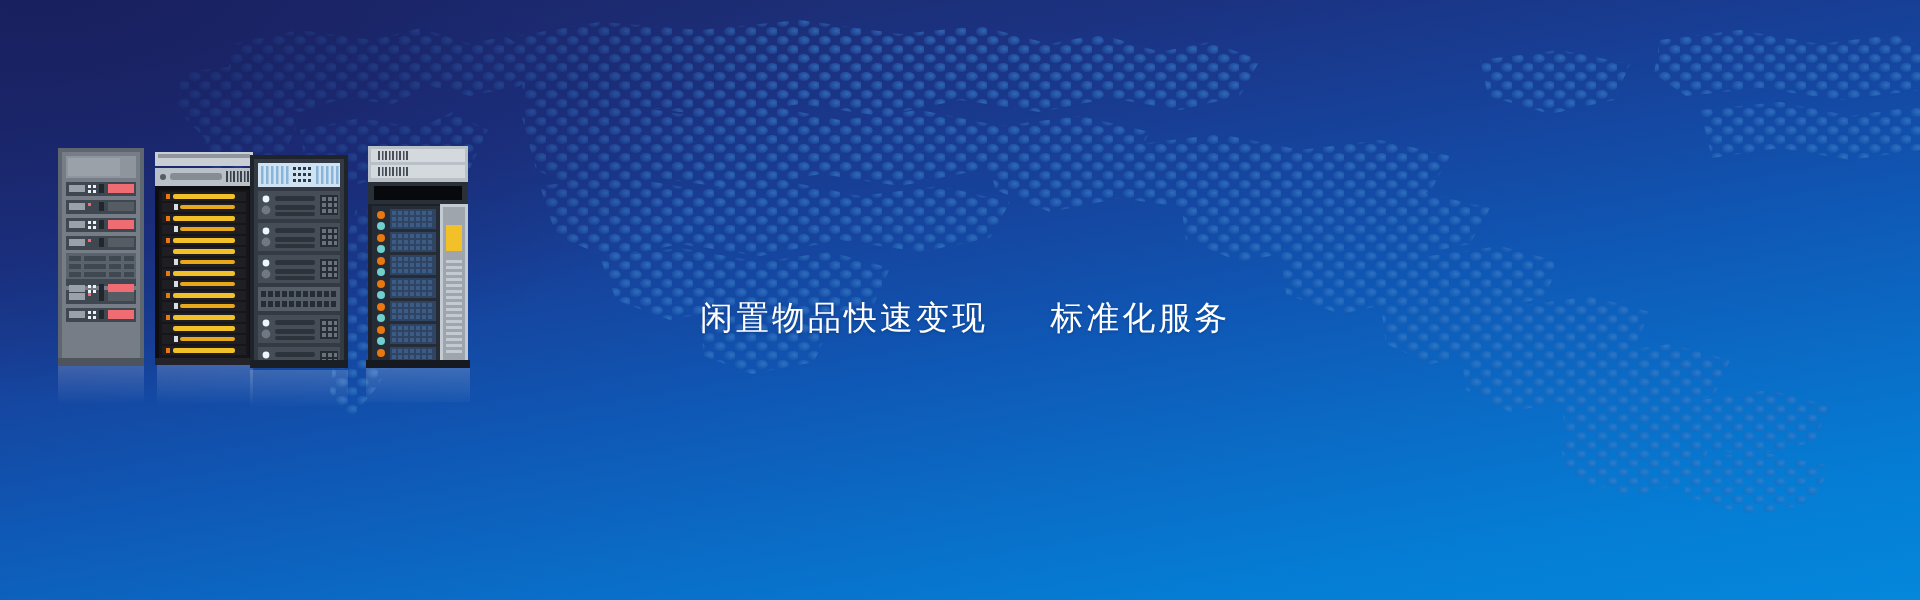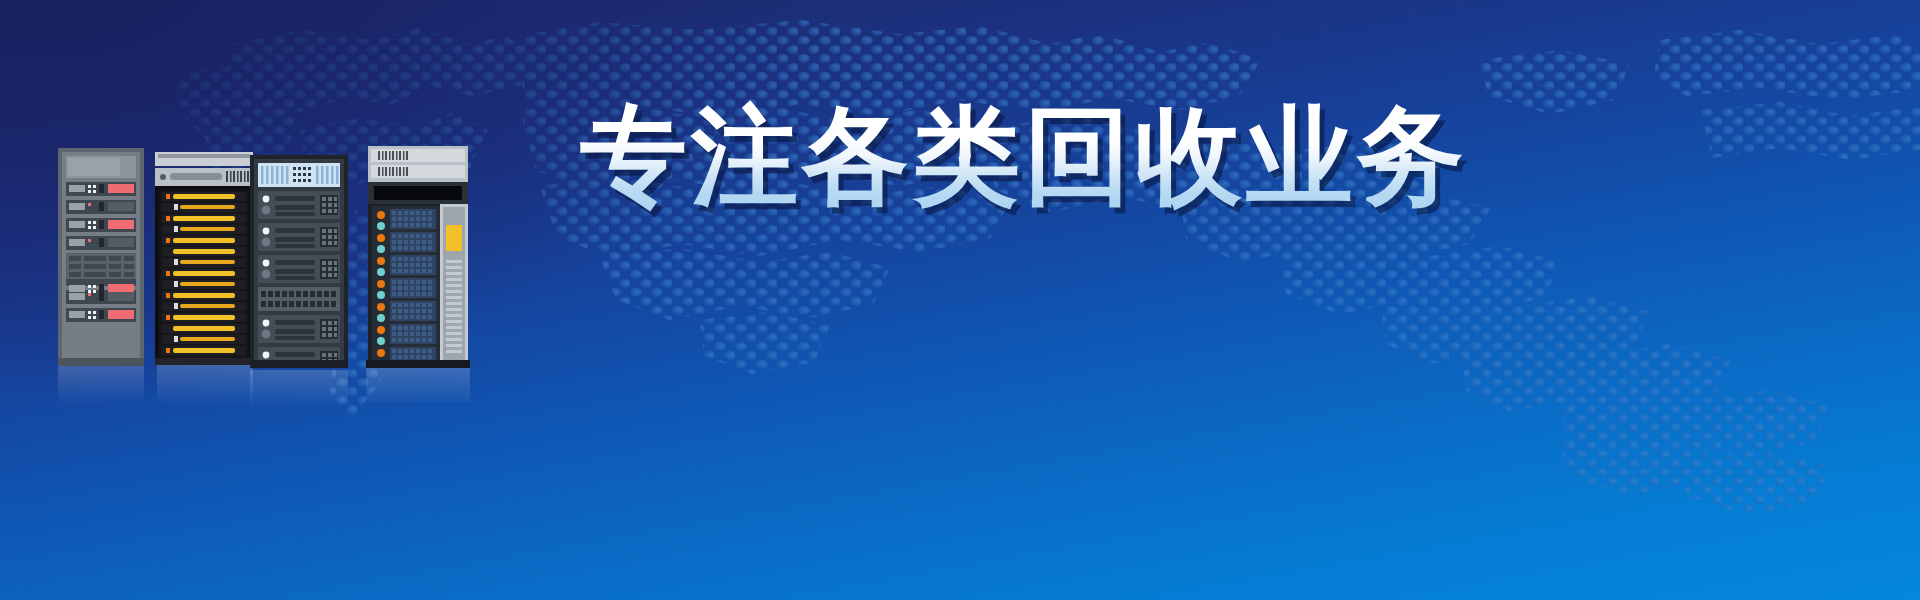--- a/index.html
+++ b/index.html
@@ -700,18 +700,20 @@
         <rect x="446" y="344" width="16" height="3"></rect>
           <rect x="446" y="350" width="16" height="3"></rect>
       </g>
       <rect x="366" y="360" width="104" height="8" fill="#161a20"></rect>
       <g clip-path="url(#r4refl)">
         <rect x="366" y="368" width="104" height="40" fill="url(#reflFade)"></rect>
       </g>
     </g>
   </svg>
 
-  <div id="headline-wrap">
-    <h1 id="headline">专注各类回收业务</h1>
+
+  <div id="subtitle">
+    <span>闲置物品快速变现</span>
+    <span class="gap"></span>
+    <span>标准化服务</span>
   </div>
 
-
 </div>
 
 </body></html>

